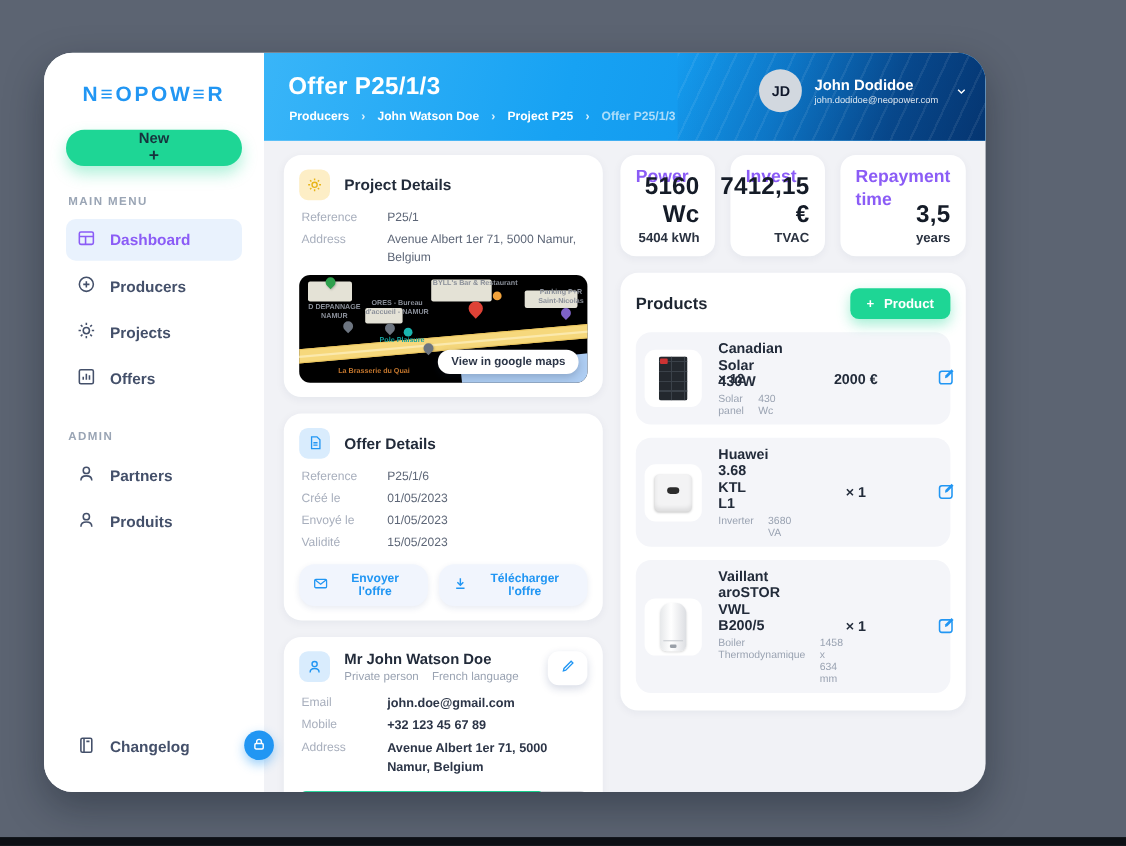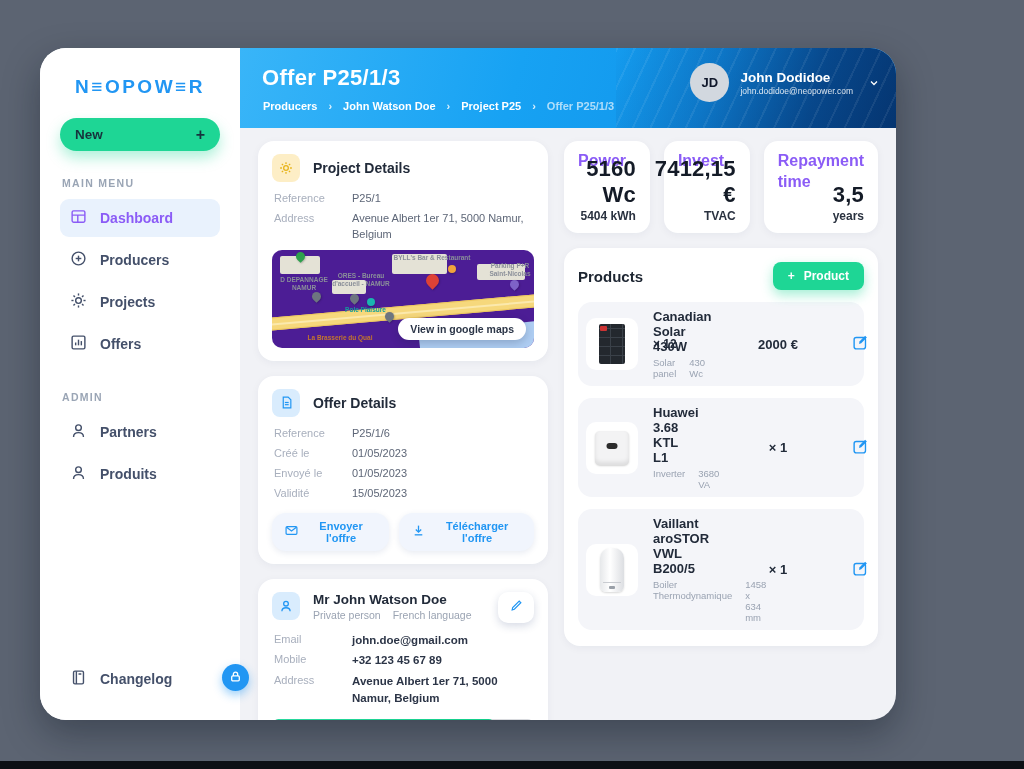--- a/index.html
+++ b/index.html
@@ -22,21 +22,21 @@
   .sidebar {
     width:200px; background:#fff; flex-shrink:0;
     display:flex; flex-direction:column;
     padding:28px 20px 20px; position:relative; z-index:4;
   }
   .logo { color:#2196f3; font-weight:bold; font-size:19px; letter-spacing:2.5px; text-align:center; }
   .btn-new {
     margin-top:20px; background:#1ed695; border:none; border-radius:17px; height:33px;
     display:flex; align-items:center; justify-content:space-between; padding:0 15px;
     color:#17333d; font-weight:bold; font-size:13.5px; cursor:pointer;
-    box-shadow:0 7px 14px rgba(30,214,149,.35); font-family:inherit;
+    box-shadow:0 7px 14px rgba(30,214,149,.35); font-family:inherit;flex-direction:column;
   }
   .btn-new .plus { font-size:16px; font-weight:bold; }
   .section-label { margin:26px 2px 8px; font-size:10.5px; color:#9aa5b5; letter-spacing:1.3px; font-weight:bold; }
   .menu-item {
     display:flex; align-items:center; gap:13px; padding:9px 10px; margin:2px 0;
     border-radius:9px; color:#44506a; font-size:14px; font-weight:600; cursor:pointer;
   }
   .menu-item svg { width:17px; height:17px; flex-shrink:0; }
   .menu-item.active { background:#e9f2fd; color:#8b5cf6; }
   .changelog { margin-top:auto; }
@@ -82,21 +82,21 @@
   .icon-tile { width:28px; height:28px; border-radius:8px; display:flex; align-items:center; justify-content:center; flex-shrink:0; }
   .tile-sun { background:#fdeec6; color:#e7b419; }
   .tile-doc { background:#d9ecfd; color:#2196f3; }
   .tile-person { background:#d9ecfd; color:#2196f3; }
   .card-title { font-size:14px; font-weight:bold; color:#222b3a; }
   .kv { display:flex; font-size:11px; margin:4px 2px; line-height:1.45; }
   .kv .k { width:78px; color:#a8afbd; flex-shrink:0; }
   .kv .v { flex:1; color:#5d6677; font-weight:500; }
 
   
-  .map { height:98px; border-radius:10px; margin-top:7px; position:relative; overflow:hidden; background:#4c1d95; }
+  .map { height:98px; border-radius:10px; margin-top:7px; position:relative; overflow:hidden; background:#000000; }
   .blk { position:absolute; background:#e4e2d6; border-radius:2px; }
   .road { position:absolute; left:-12px; right:-12px; top:56px; height:13px; background:#f6d87c; border-top:1px solid #ecc65e; border-bottom:1px solid #ecc65e; transform:rotate(-5deg); }
   .road-inner { position:absolute; left:0; right:0; top:5px; height:2px; background:#fbe9ad; }
   .water { position:absolute; right:-26px; bottom:-14px; width:140px; height:36px; background:#aecdf2; transform:rotate(-6deg); border-radius:6px; }
   .pin { position:absolute; width:9px; height:9px; border-radius:50% 50% 50% 0; transform:rotate(-45deg); box-shadow:0 1px 2px rgba(0,0,0,.25); }
   .pin-red { width:13px; height:13px; background:#de4236; }
   .pin-green { background:#2ea04d; }
   .pin-purple { background:#7e62c7; }
   .pin-gray { background:#6d7580; }
   .pin-teal { background:#1ab5b0; border-radius:50%; transform:none; }

